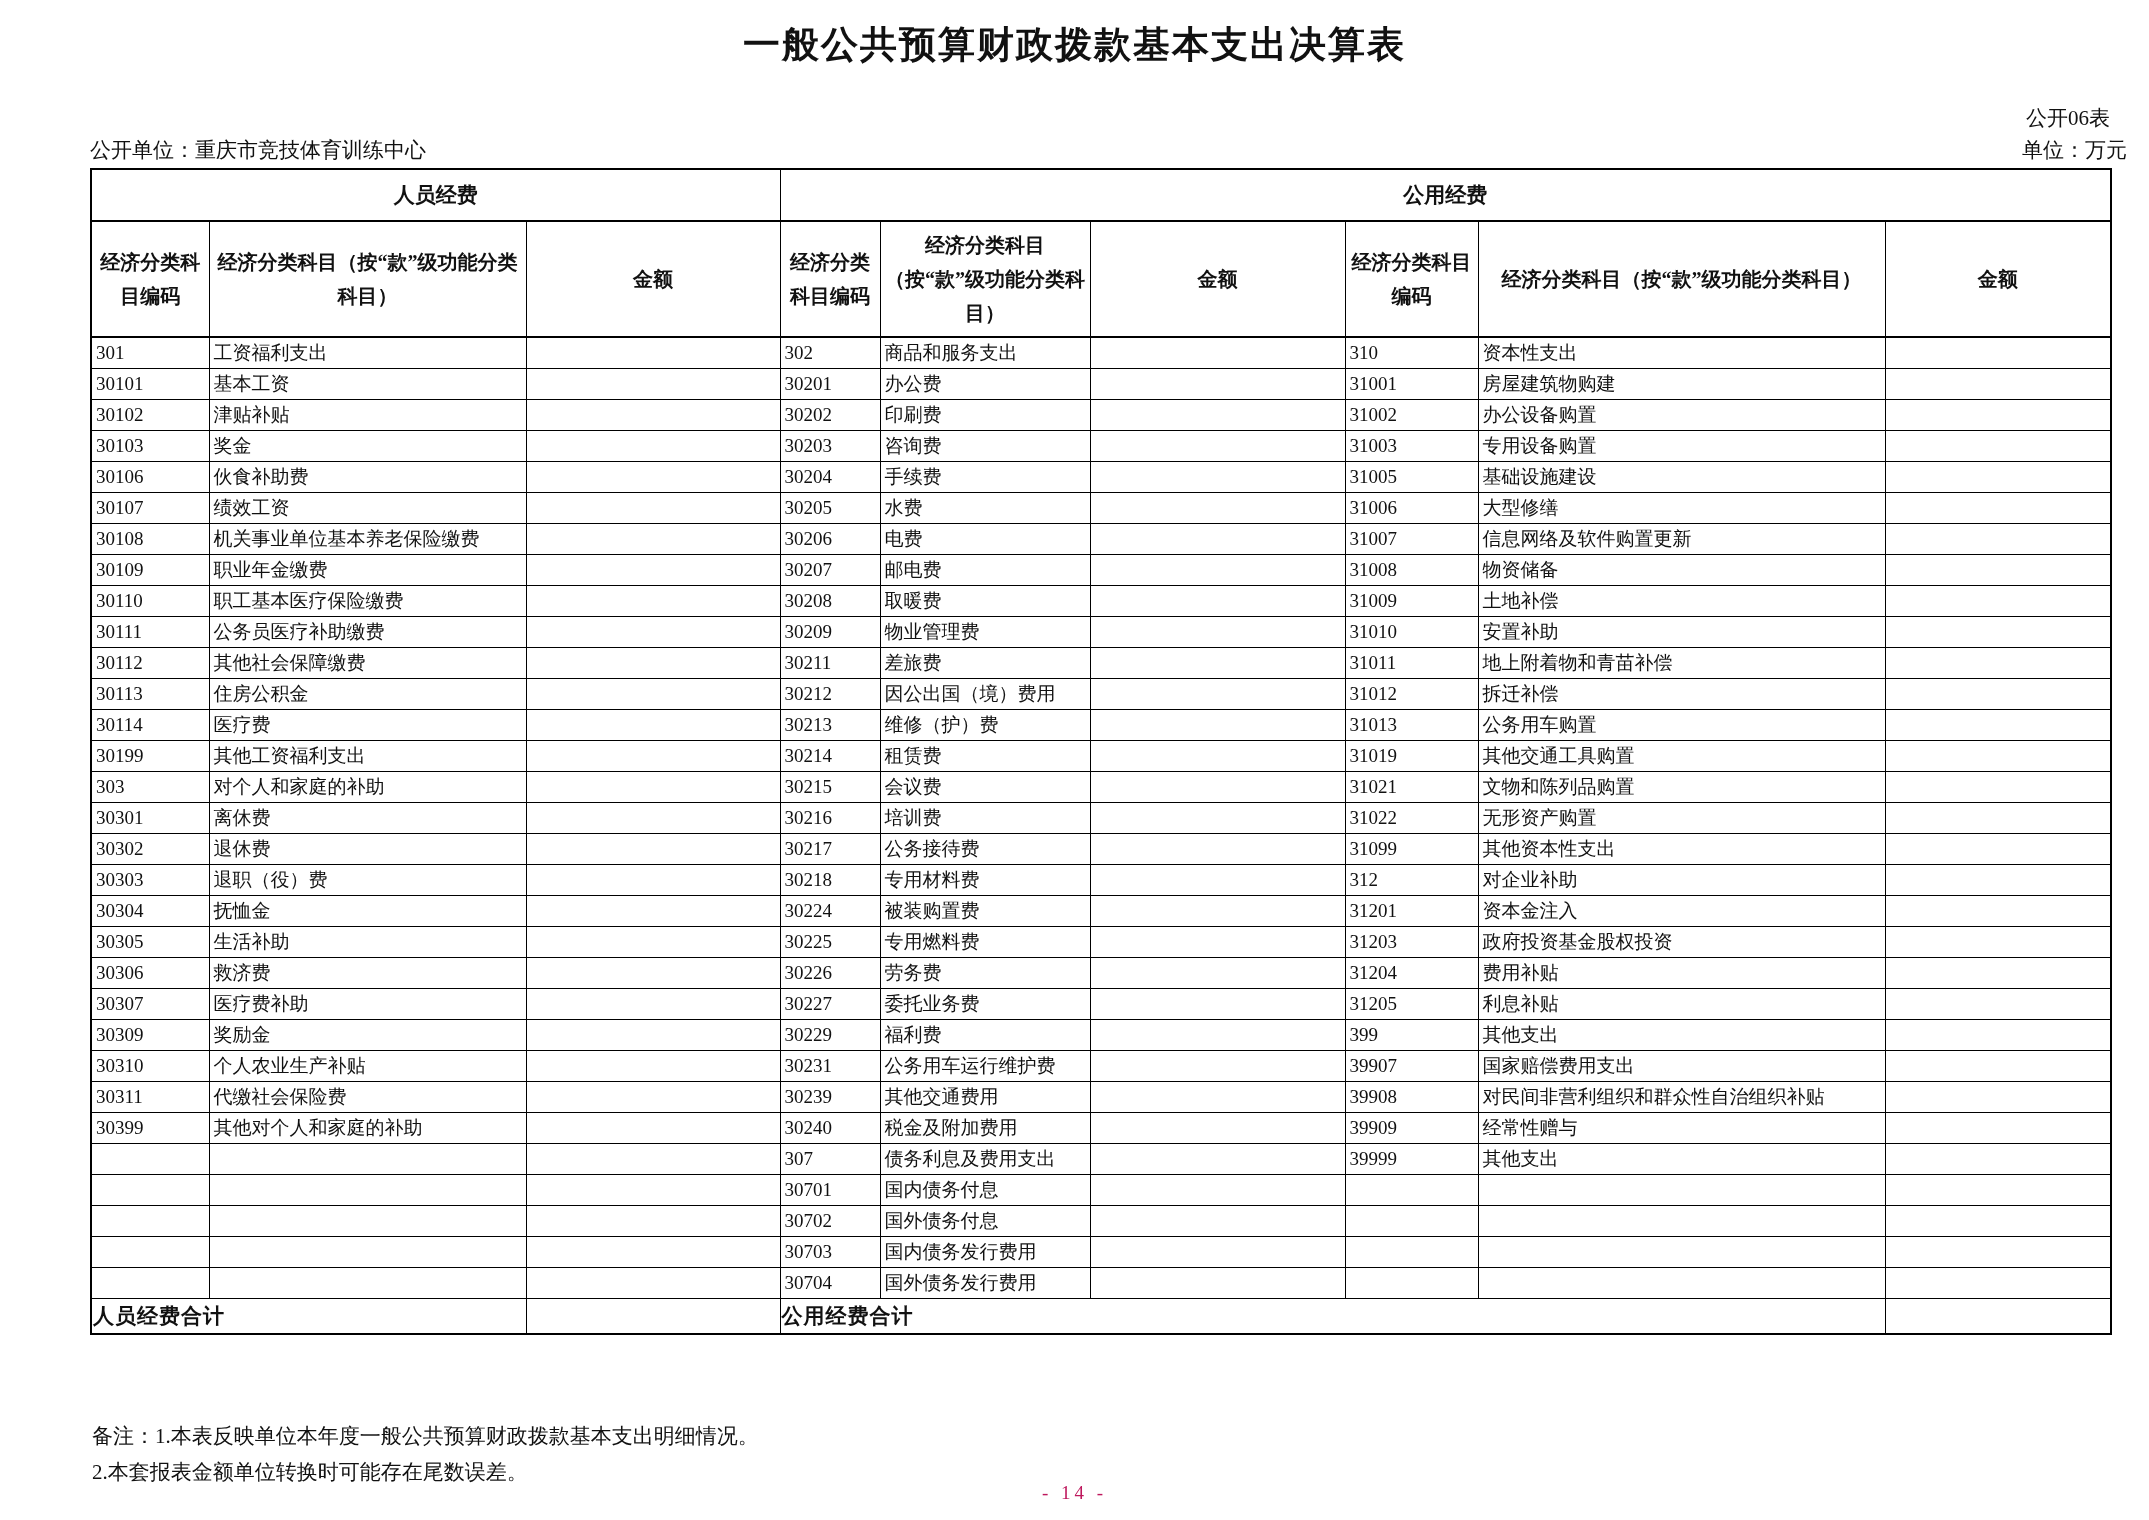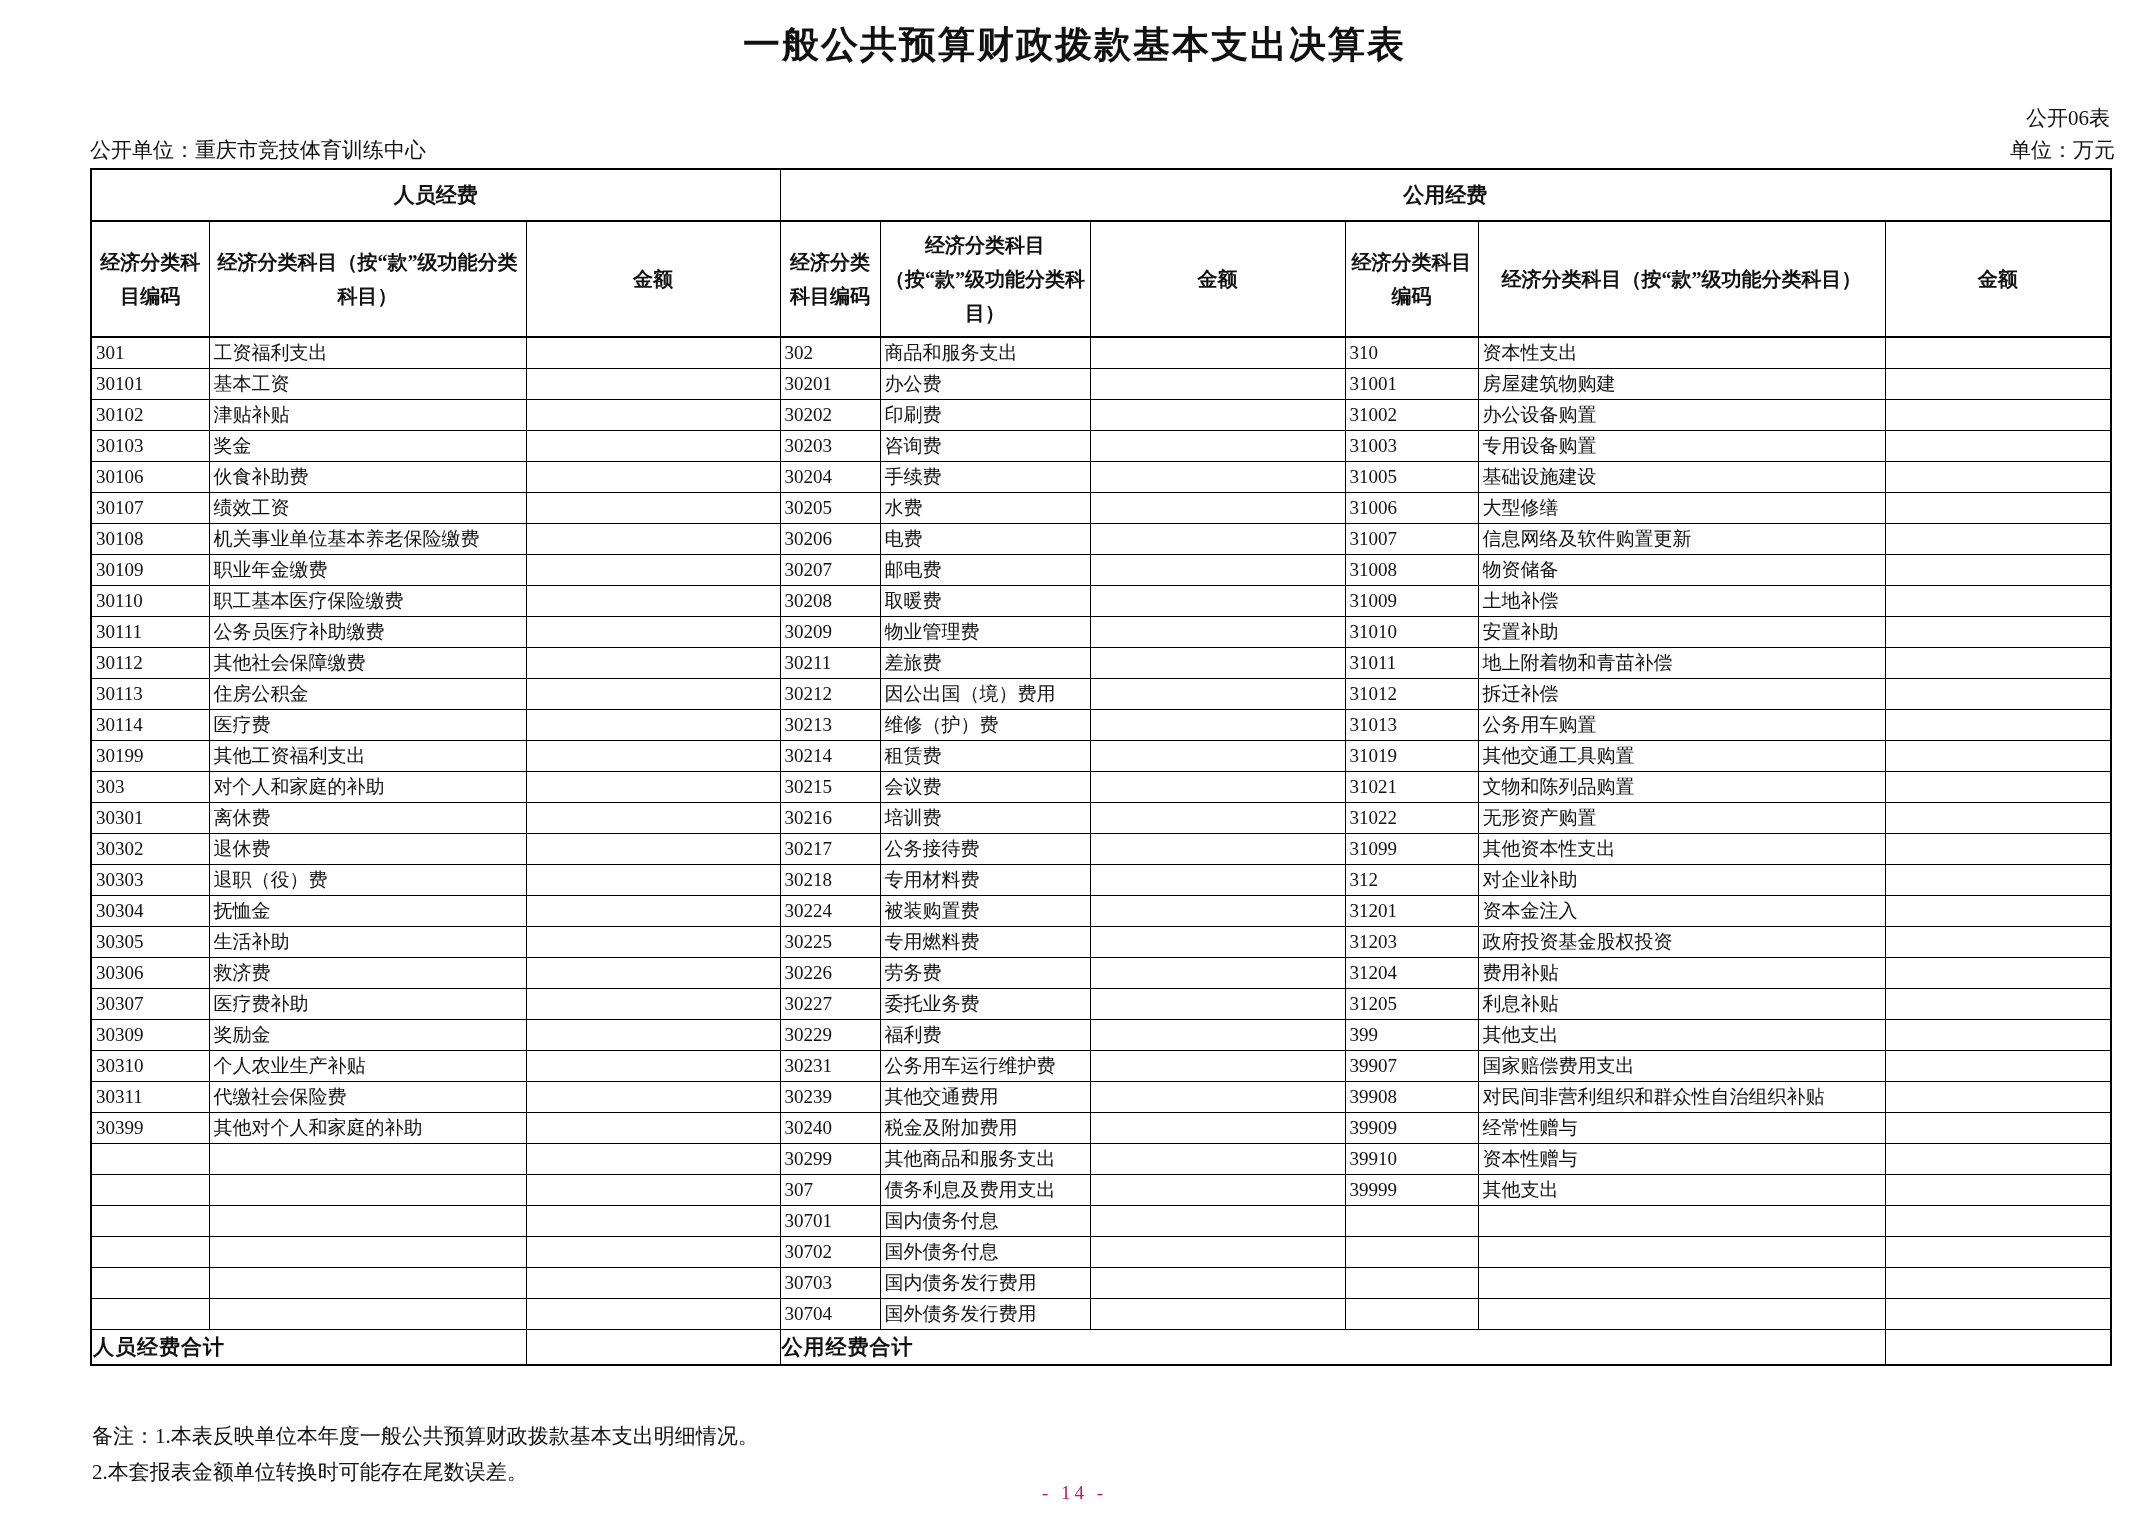--- a/index.html
+++ b/index.html
@@ -25,21 +25,21 @@
     position: absolute;
     top: 104px;
     right: 39px;
     font-size: 21px;
     white-space: nowrap;
   }
   .meta-row {
     position: absolute;
     top: 136px;
     left: 90px;
-    right: 34px;
+    right: 22px;
     display: flex;
     justify-content: space-between;
     font-size: 21px;
     white-space: nowrap;
   }
   table.grid {
     position: absolute;
     top: 168px;
     left: 90px;
     width: 2020px;
@@ -435,31 +435,20 @@
           <td class="c-subject">税金及附加费用</td>
           <td class="c-amount"></td>
           <td class="c-code">39909</td>
           <td class="c-subject">经常性赠与</td>
           <td class="c-amount"></td>
         </tr>
         <tr>
           <td class="c-code"></td>
           <td class="c-subject"></td>
           <td class="c-amount"></td>
-          <td class="c-code">30299</td>
-          <td class="c-subject">其他商品和服务支出</td>
-          <td class="c-amount"></td>
-          <td class="c-code">39910</td>
-          <td class="c-subject">资本性赠与</td>
-          <td class="c-amount"></td>
-        </tr>
-        <tr>
-          <td class="c-code"></td>
-          <td class="c-subject"></td>
-          <td class="c-amount"></td>
           <td class="c-code">307</td>
           <td class="c-subject">债务利息及费用支出</td>
           <td class="c-amount"></td>
           <td class="c-code">39999</td>
           <td class="c-subject">其他支出</td>
           <td class="c-amount"></td>
         </tr>
         <tr>
           <td class="c-code"></td>
           <td class="c-subject"></td>

